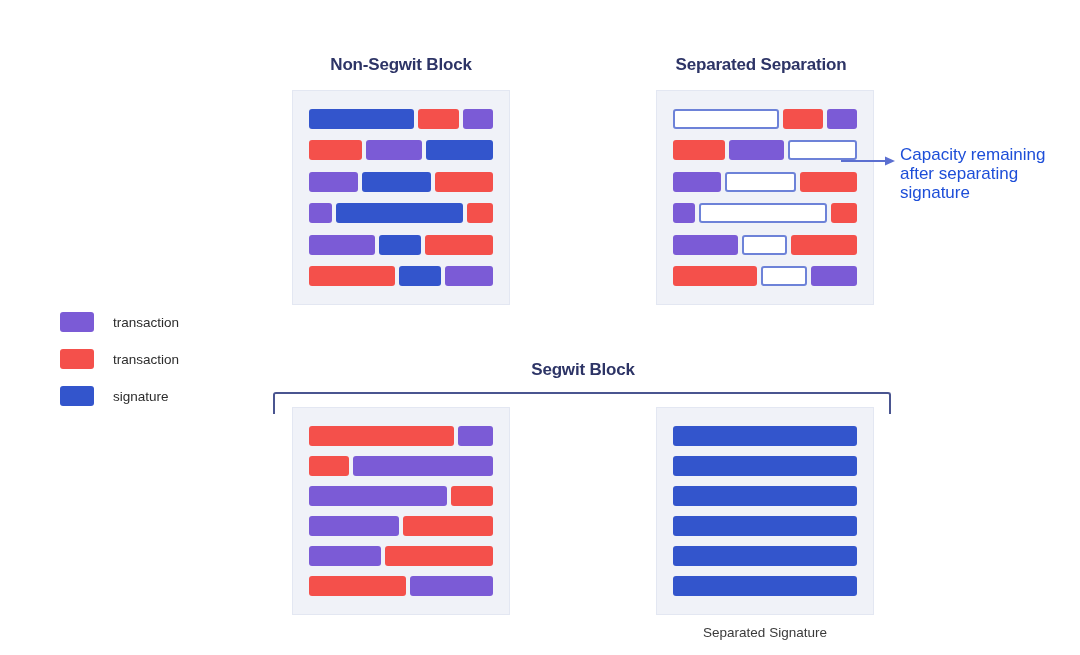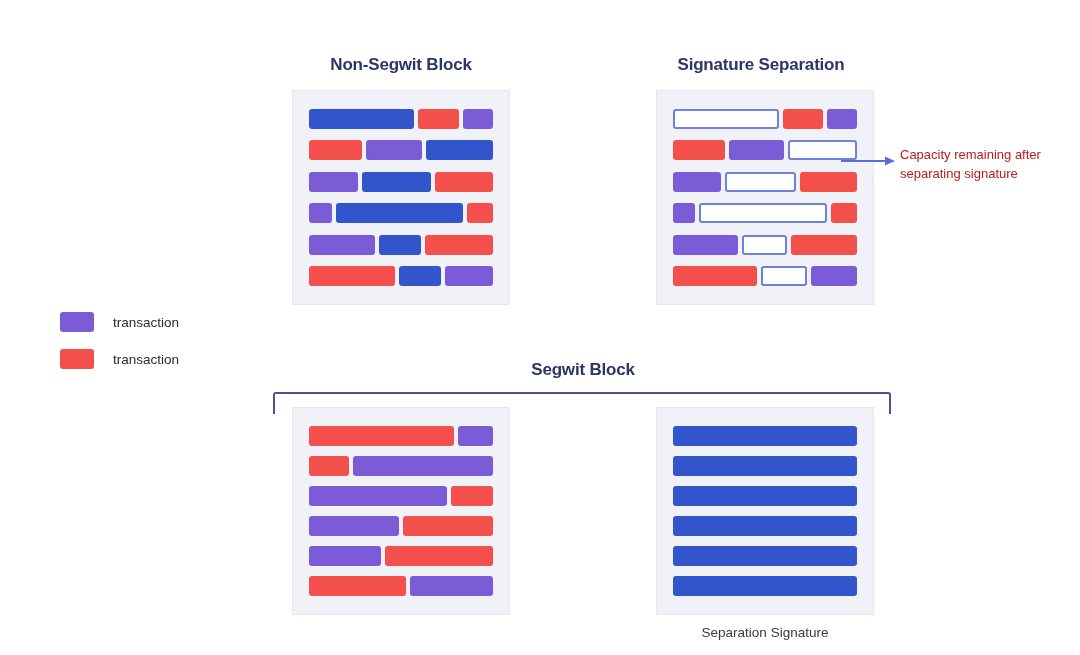--- a/index.html
+++ b/index.html
@@ -92,23 +92,23 @@
     left: 841px;
     top: 156px;
     width: 54px;
     height: 10px;
   }
   #callout-text {
     position: absolute;
     left: 900px;
     top: 145px;
     width: 172px;
-    font-size: 13px;
+    font-size: 17px;
     line-height: 19px;
-    color: #b91c1c;
+    color: #1d4ed8;
   }
 
   
   #legend {
     position: absolute;
     left: 60px;
     top: 312px;
     width: 190px;
   }
   .legend-item {
@@ -142,21 +142,21 @@
     font-size: 13.5px;
     color: #3a3a3a;
     white-space: nowrap;
   }
 </style>
 </head>
 <body>
 
 <div id="title-nonsegwit" class="block-title">Non-Segwit Block</div>
 
-<div id="title-sigsep" class="block-title">Signature Separation</div>
+<div id="title-sigsep" class="block-title">Separated Separation</div>
 
 <div id="title-segwit" class="block-title">Segwit Block</div>
 
 <div id="segwit-bracket"></div>
 
 <div id="panel-nonsegwit" class="panel">
   <div class="rows">
       <div class="row">
         <div class="bar signature-blue" style="flex: 97 0 0px;"></div>
         <div class="bar transaction-red" style="flex: 38 0 0px;"></div>
@@ -286,15 +286,19 @@
 
 <div id="legend">
     <div class="legend-item">
       <div class="legend-swatch transaction-purple"></div>
       <div class="legend-label">transaction</div>
     </div>
     <div class="legend-item">
       <div class="legend-swatch transaction-red"></div>
       <div class="legend-label">transaction</div>
     </div>
+    <div class="legend-item">
+      <div class="legend-swatch signature-blue"></div>
+      <div class="legend-label">signature</div>
+    </div>
   </div>
 
-<div id="caption-separated-signature">Separation Signature</div>
+<div id="caption-separated-signature">Separated Signature</div>
 
 </body></html>

